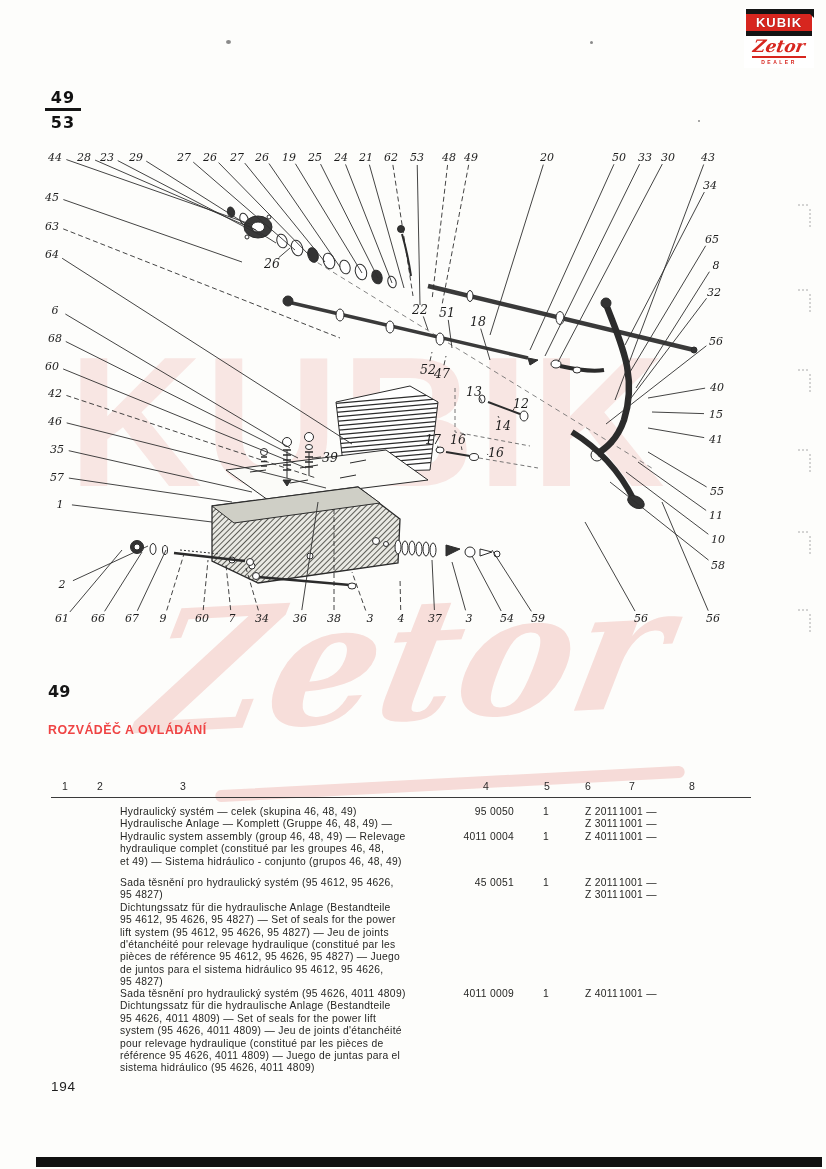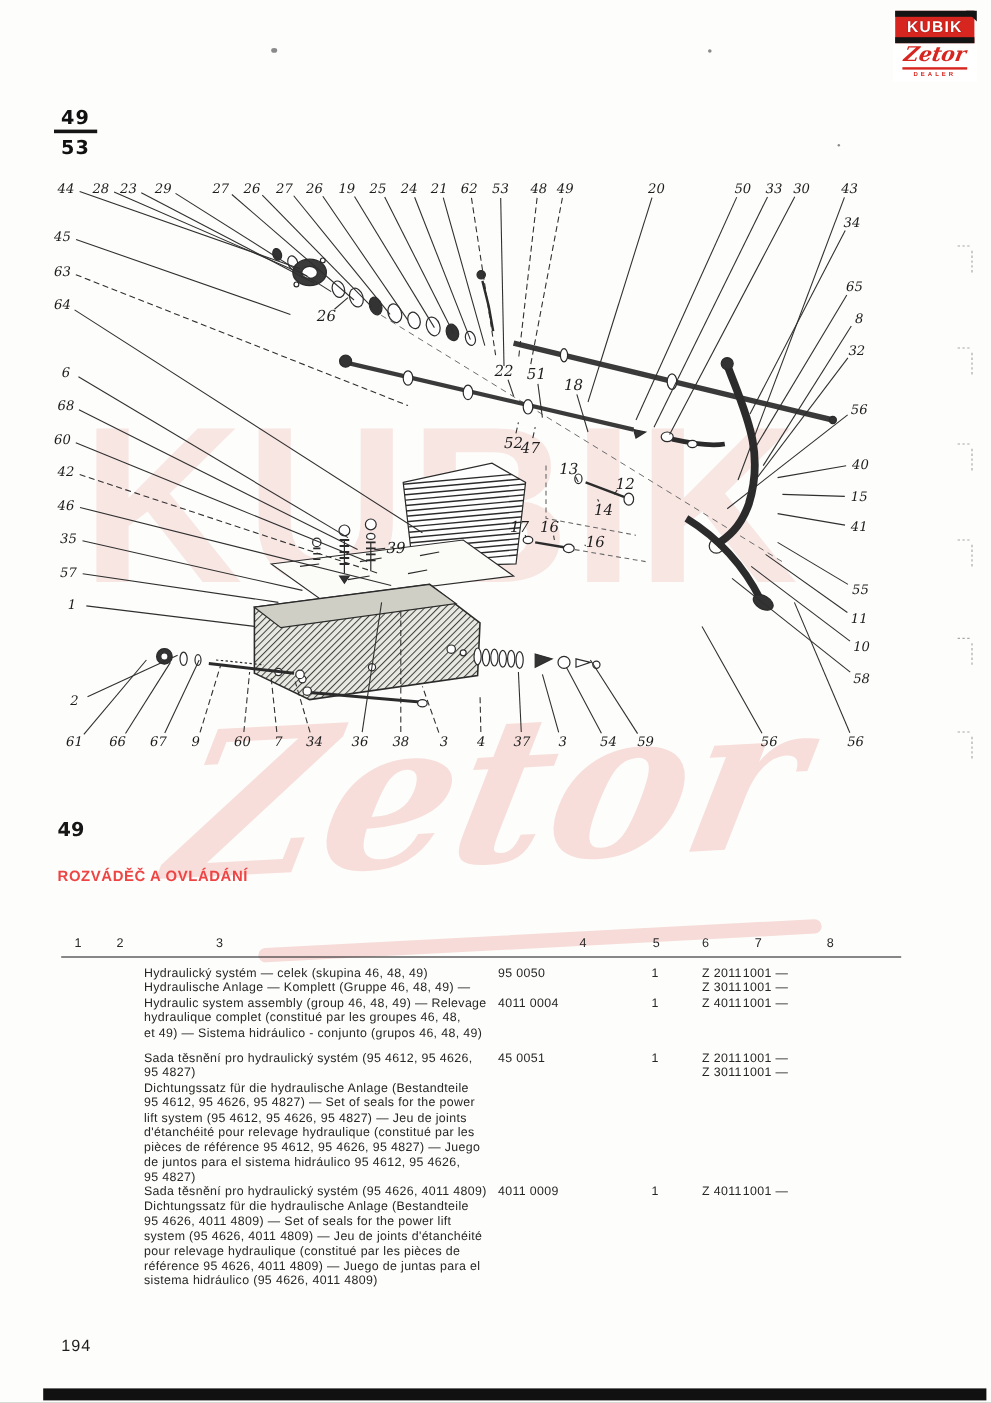--- a/index.html
+++ b/index.html
@@ -47,26 +47,26 @@
         letter-spacing:.9px;color:#1c1c1c;white-space:nowrap;}
 
   
   .ptable{position:absolute;left:55px;top:780px;width:692px;height:310px;
         font-size:10.3px;line-height:12.4px;letter-spacing:.3px;color:#262624;}
   .ph{position:absolute;top:0;font-size:10.5px;color:#2a2a2a;}
   .prule{position:absolute;top:17px;left:-4px;width:700px;border-top:1.4px solid #3a3a3a;}
   .prow{position:absolute;left:0;width:692px;}
   .pdesc{position:absolute;left:65px;width:390px;white-space:pre-line;}
   .pcell{position:absolute;white-space:nowrap;}
-  .c-part{left:360px;width:85px;text-align:left;}
+  .c-part{left:374px;width:85px;text-align:right;}
   .c-qty{left:478px;width:26px;text-align:center;}
   .c-model{left:530px;width:55px;}
   .c-valid{left:564px;width:70px;}
 
-  .pageno{position:absolute;left:51px;top:1114px;font-size:13.5px;letter-spacing:.8px;color:#1d1d1d;}
+  .pageno{position:absolute;left:51px;top:1079px;font-size:13.5px;letter-spacing:.8px;color:#1d1d1d;}
   .botbar{position:absolute;left:36px;top:1157px;width:786px;height:10px;background:#111;}
 
   .speck{position:absolute;background:#8a8a8a;border-radius:50%;}
 </style>
 </head>
 <body>
 
 <div class="page">
 
   <div class="wm-kubik">KUBIK</div>

